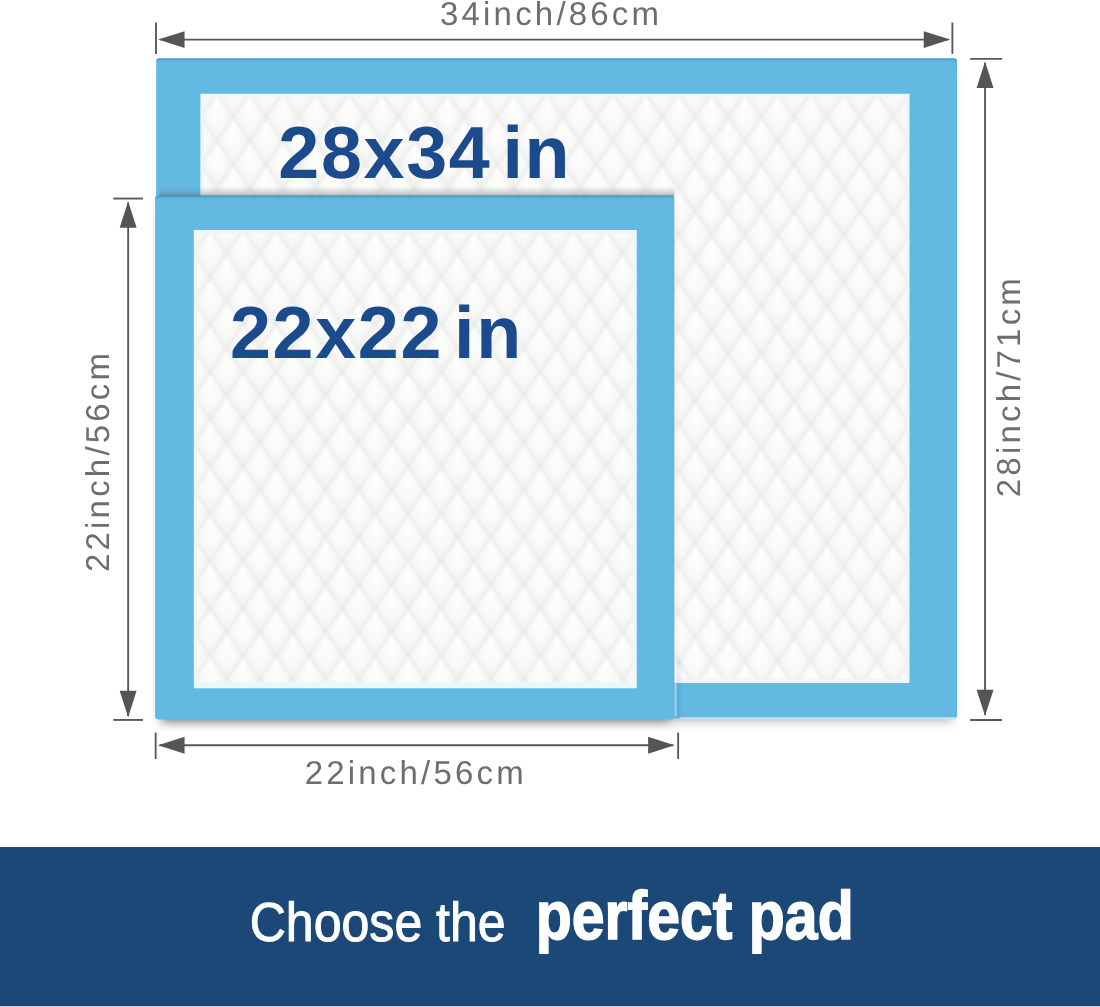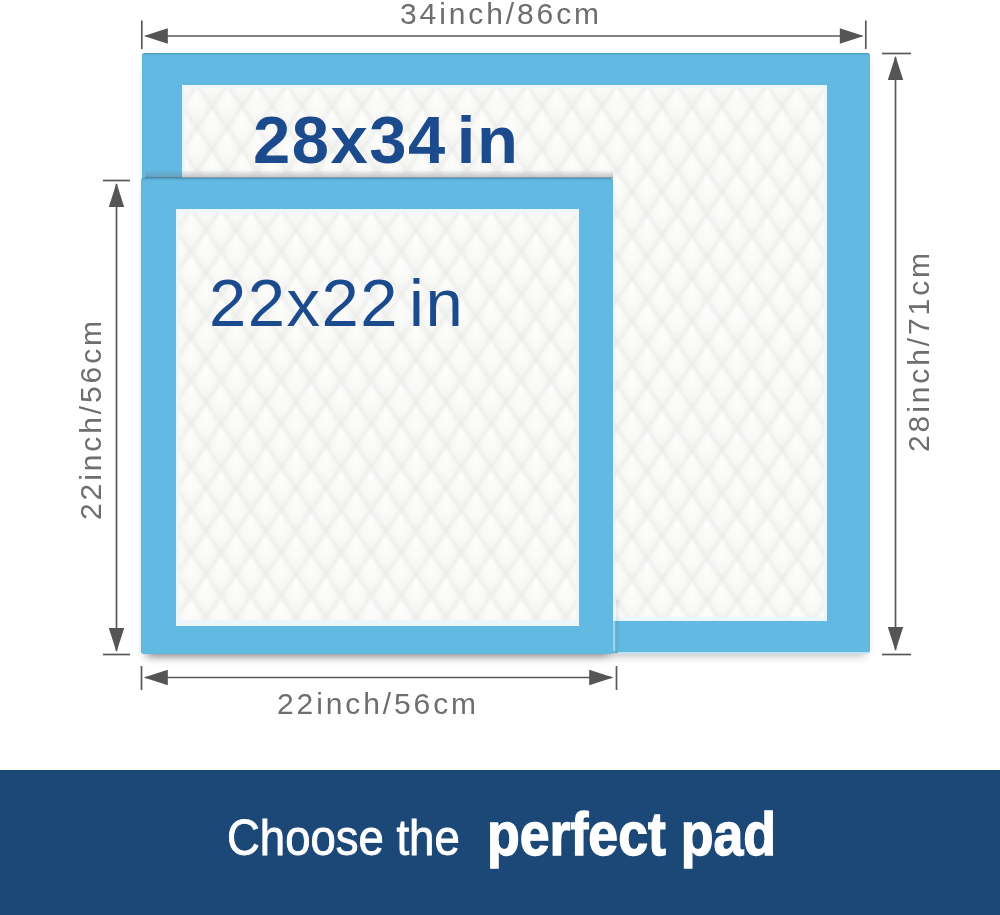--- a/index.html
+++ b/index.html
@@ -59,21 +59,21 @@
 
 <div class="abs" style="left:618px;top:652px;width:250px;height:2px;background:rgba(195,228,245,0.95);"></div>
 
 <div class="abs" style="left:141px;top:178px;width:472px;height:476px;background:#62bae3;border-radius:3px;box-shadow:0 7px 9px -5px rgba(0,0,0,0.32), inset 0 2px 2px -1px rgba(30,100,140,0.45);"></div>
 
 <svg class="abs" style="left:176px;top:209px;" width="403" height="417">
   <rect x="0" y="0" width="403" height="417" fill="#ecf7fd"></rect>
   <rect x="3" y="3" width="397" height="408" fill="url(#quilt)"></rect>
 </svg>
 
-<div class="abs" style="left:209px;top:269px;font-size:67px;font-weight:normal;color:#1c4b8d;line-height:1;letter-spacing:1.5px;">22x22<span style="margin-left:10px;">in</span></div>
+<div class="abs" style="left:209px;top:269px;font-size:67px;font-weight:bold;color:#1c4b8d;line-height:1;letter-spacing:1.5px;">22x22<span style="margin-left:10px;">in</span></div>
 
 <svg class="abs" style="left:0;top:0;" width="1000" height="770">
   <g stroke="#585858" stroke-width="1.7" fill="#555555">
 
     <line x1="141.8" y1="20.5" x2="141.8" y2="49"></line>
     <line x1="865.8" y1="20.5" x2="865.8" y2="49"></line>
     <line x1="146" y1="36" x2="862" y2="36"></line>
     <path d="M143.8 36 L167.8 28.3 L167.8 43.7 Z" stroke="none"></path>
     <path d="M863.8 36 L839.8 28.3 L839.8 43.7 Z" stroke="none"></path>
 

